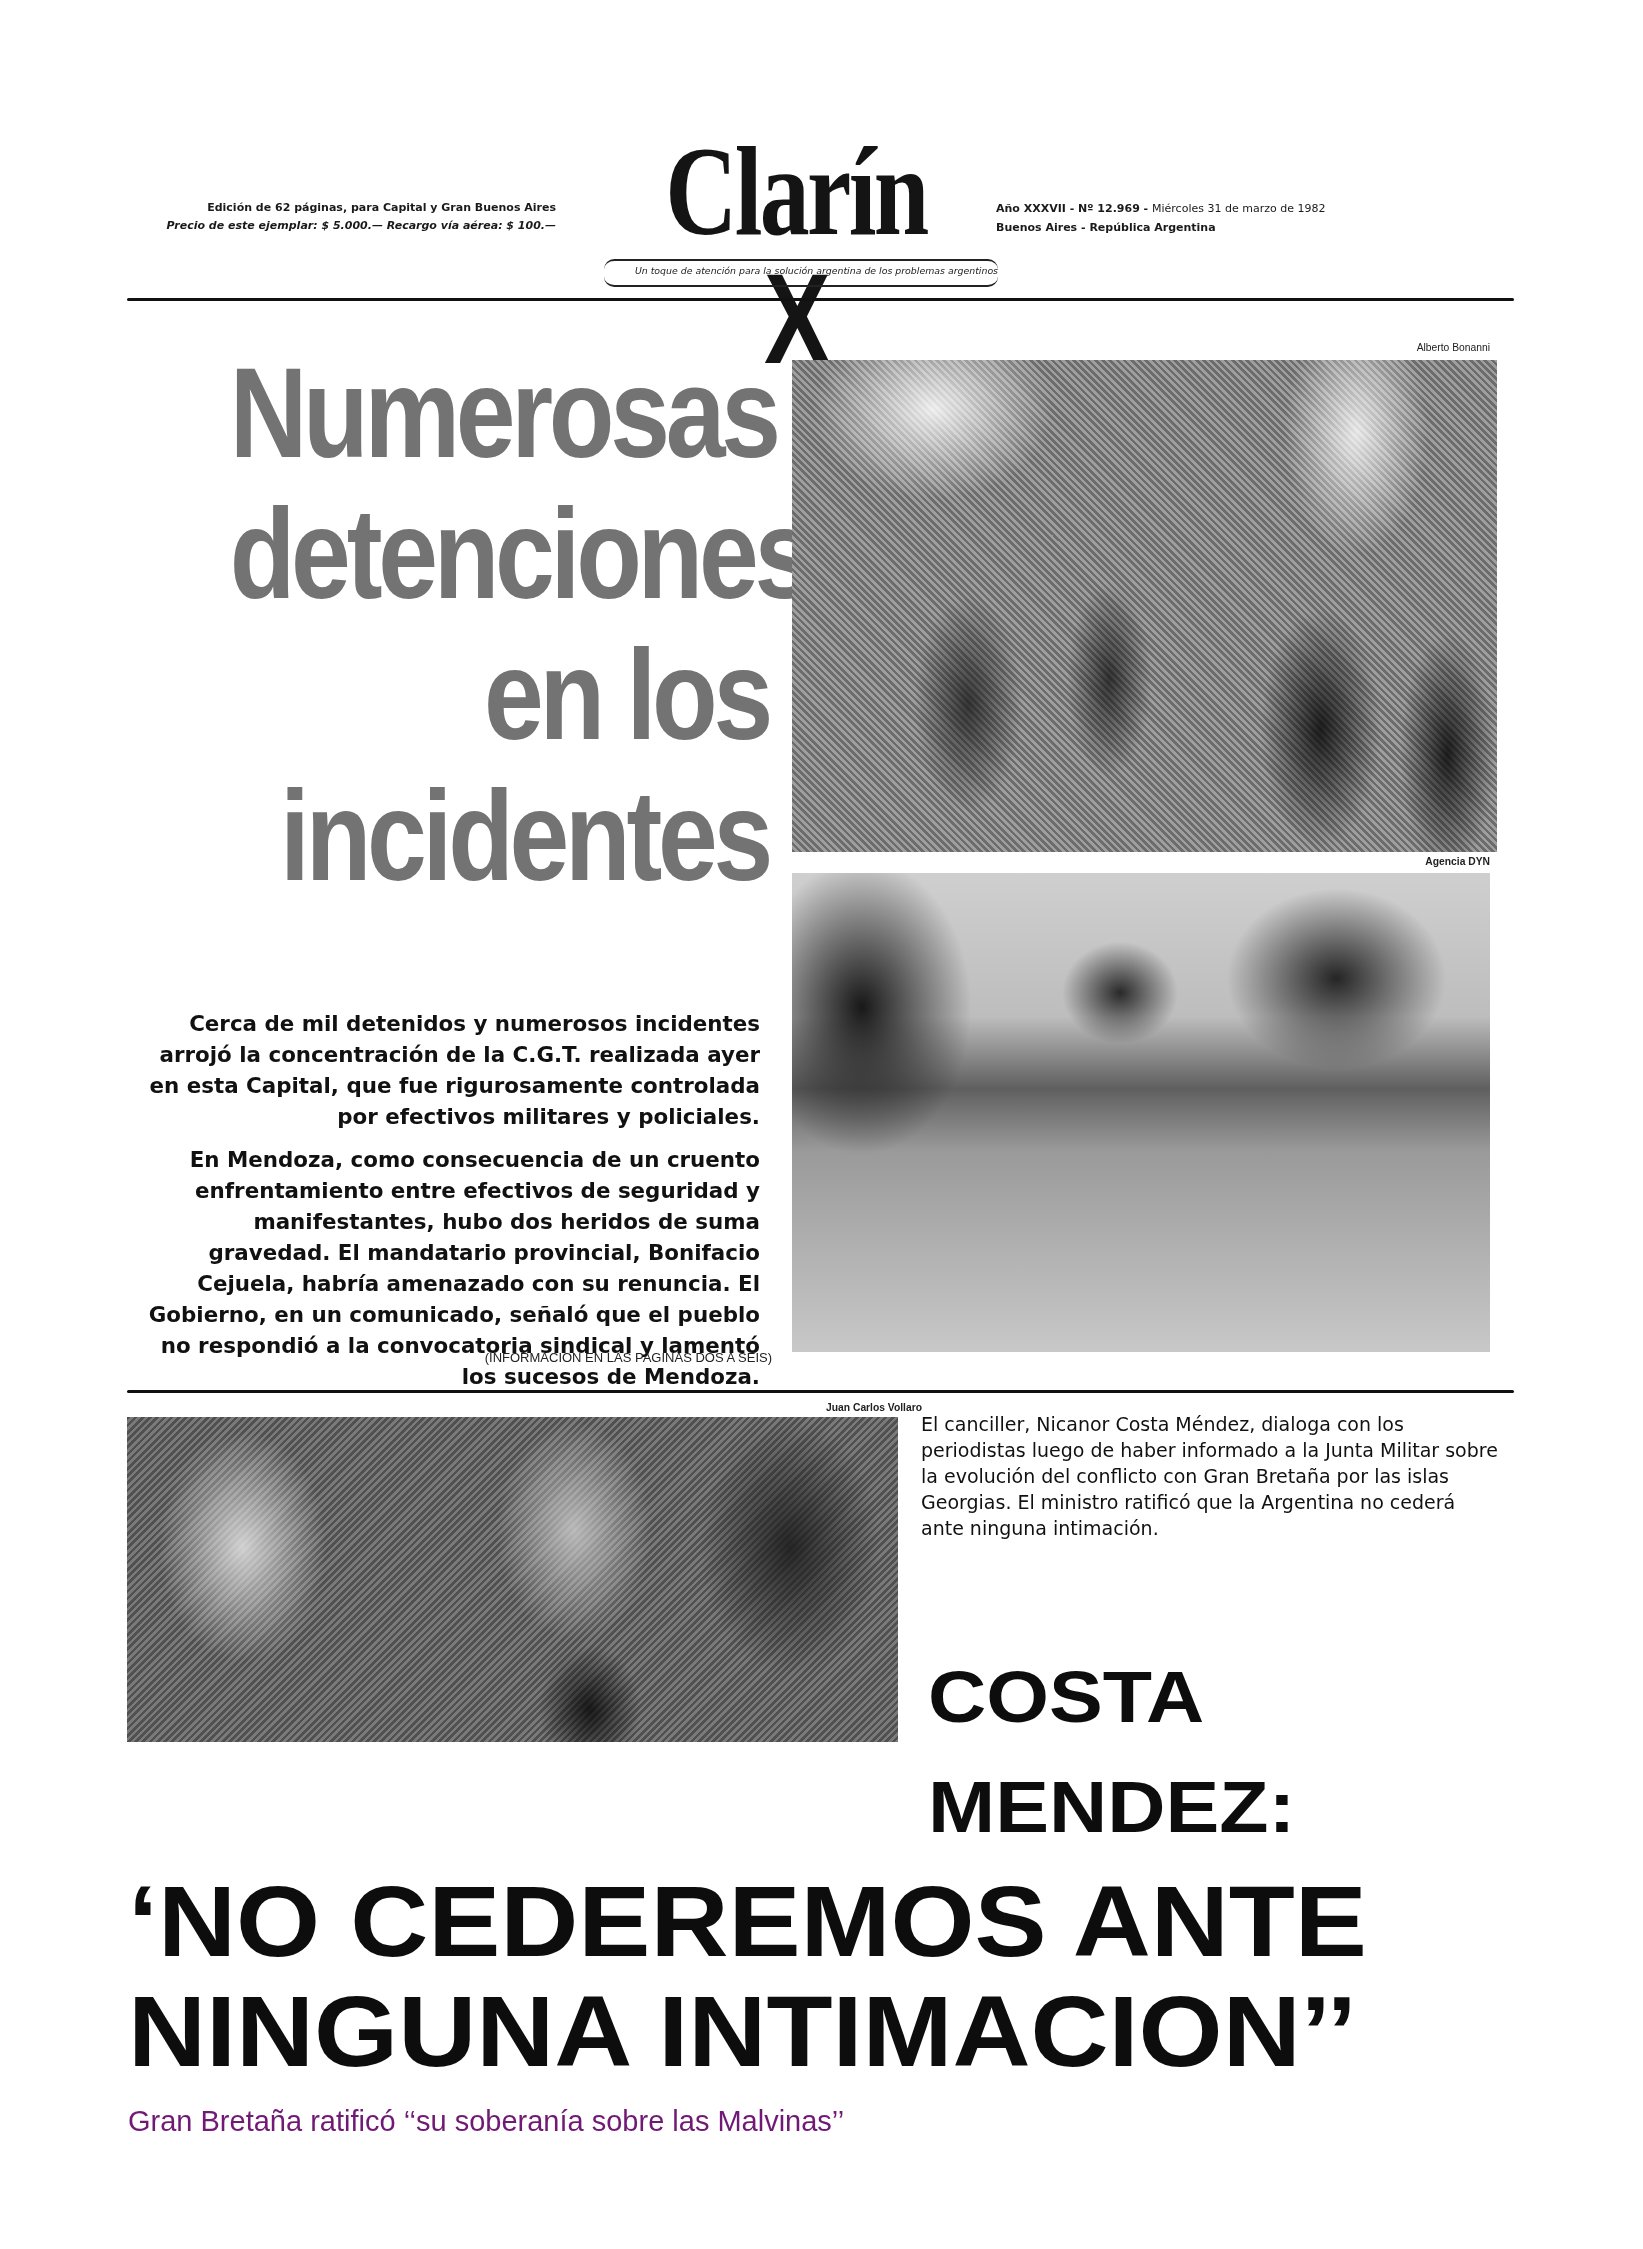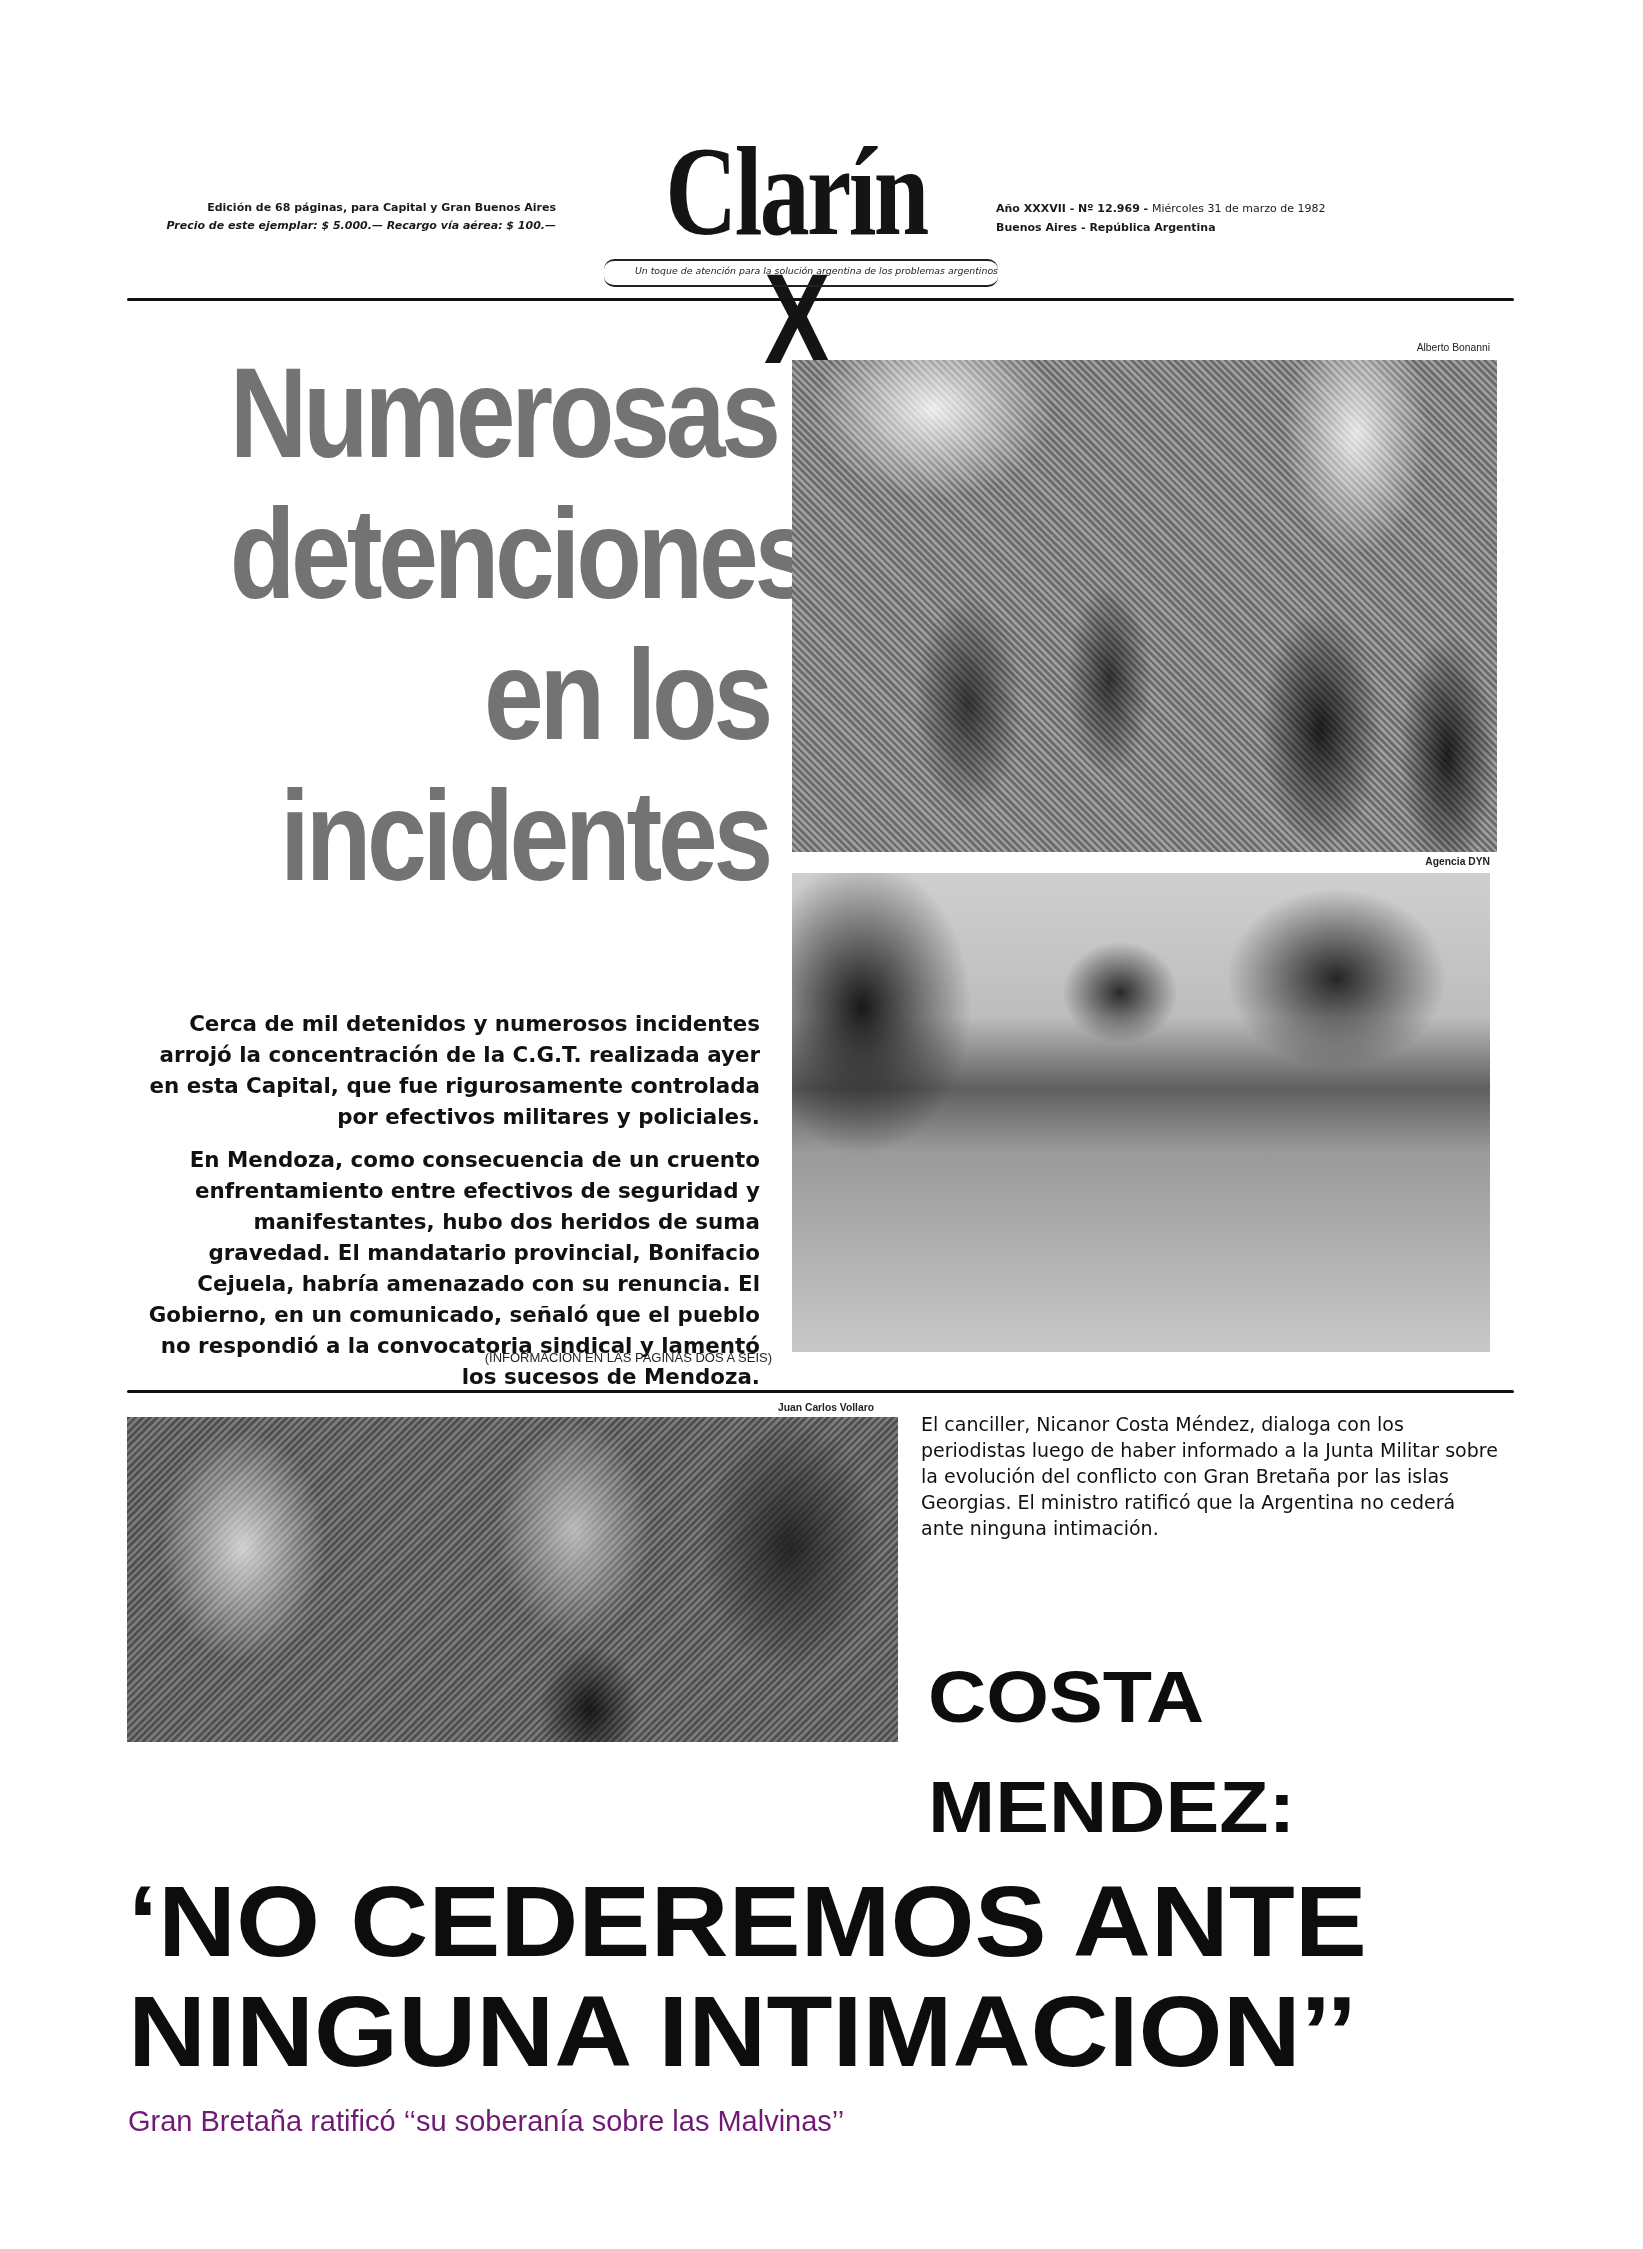--- a/index.html
+++ b/index.html
@@ -50,37 +50,37 @@
       background:
         radial-gradient(ellipse 111px 154px at 15% 40%, rgba(220,220,220,0.9), transparent 75%),
         radial-gradient(ellipse 103px 146px at 58% 35%, rgba(200,200,200,0.85), transparent 75%),
         radial-gradient(ellipse 120px 171px at 86% 40%, rgba(30,30,30,0.9), transparent 75%),
         radial-gradient(ellipse 68px 86px at 60% 90%, rgba(10,10,10,0.85), transparent 75%),
         repeating-linear-gradient(135deg, #505050 0 2.6px, #7a7a7a 2.6px 5.1px);
     }
     .credit { font-family: "Liberation Sans", sans-serif; font-size: 10.3px; color: #222; text-align: right; }
     .credit1 { left: 1336px; top: 342px; width: 154px; }
     .credit2 { left: 1336px; top: 856px; width: 154px; font-weight: bold; }
-    .credit3 { left: 720px; top: 1402px; width: 154px; font-weight: bold; }
+    .credit3 { left: 768px; top: 1402px; width: 154px; font-weight: bold; }
 
     
     .caption { left: 921px; top: 1411px; width: 582px; font-family: "DejaVu Sans", sans-serif; font-size: 19px; line-height: 26px; color: #111; }
 
     
     .hl2a { left: 928px; top: 1642px; width: 565px; font-family: "Liberation Sans", sans-serif; font-weight: bold; font-size: 72px; line-height: 110px; color: #0d0d0d; }
     .hl2a span { display: block; white-space: nowrap; transform: scaleX(1.12); transform-origin: left center; }
     .hl2b { left: 128px; top: 1866px; width: 1370px; font-family: "Liberation Sans", sans-serif; font-weight: bold; font-size: 101px; line-height: 110px; color: #0d0d0d; }
     .hl2b span { display: block; white-space: nowrap; transform: scaleX(1.07); transform-origin: left center; }
     .subhead { left: 128px; top: 2087px; width: 1284px; height: 53px; overflow: hidden; font-family: "Liberation Sans", sans-serif; font-size: 29px; line-height: 68px; color: #701a75; white-space: nowrap; }
   </style>
 </head>
 <body>
 
 <div class="abs mast-left">
-  <span class="l1">Edición de 68 páginas, para Capital y Gran Buenos Aires</span>
+  <span class="l1">Edición de 62 páginas, para Capital y Gran Buenos Aires</span>
   <span class="l2">Precio de este ejemplar: $ 5.000.— Recargo vía aérea: $ 100.—</span>
 </div>
 
 <div class="abs logo"><span>Clarín</span> <span class="logo-x">X</span></div>
 
 <div class="abs ribbon">Un toque de atención para la solución argentina de los problemas argentinos</div>
 
 <div class="abs mast-right">
   <div><span>Año XXXVII - Nº 12.969 - </span><span class="date">Miércoles 31 de marzo de 1982</span></div>
   <div>Buenos Aires - República Argentina</div>

